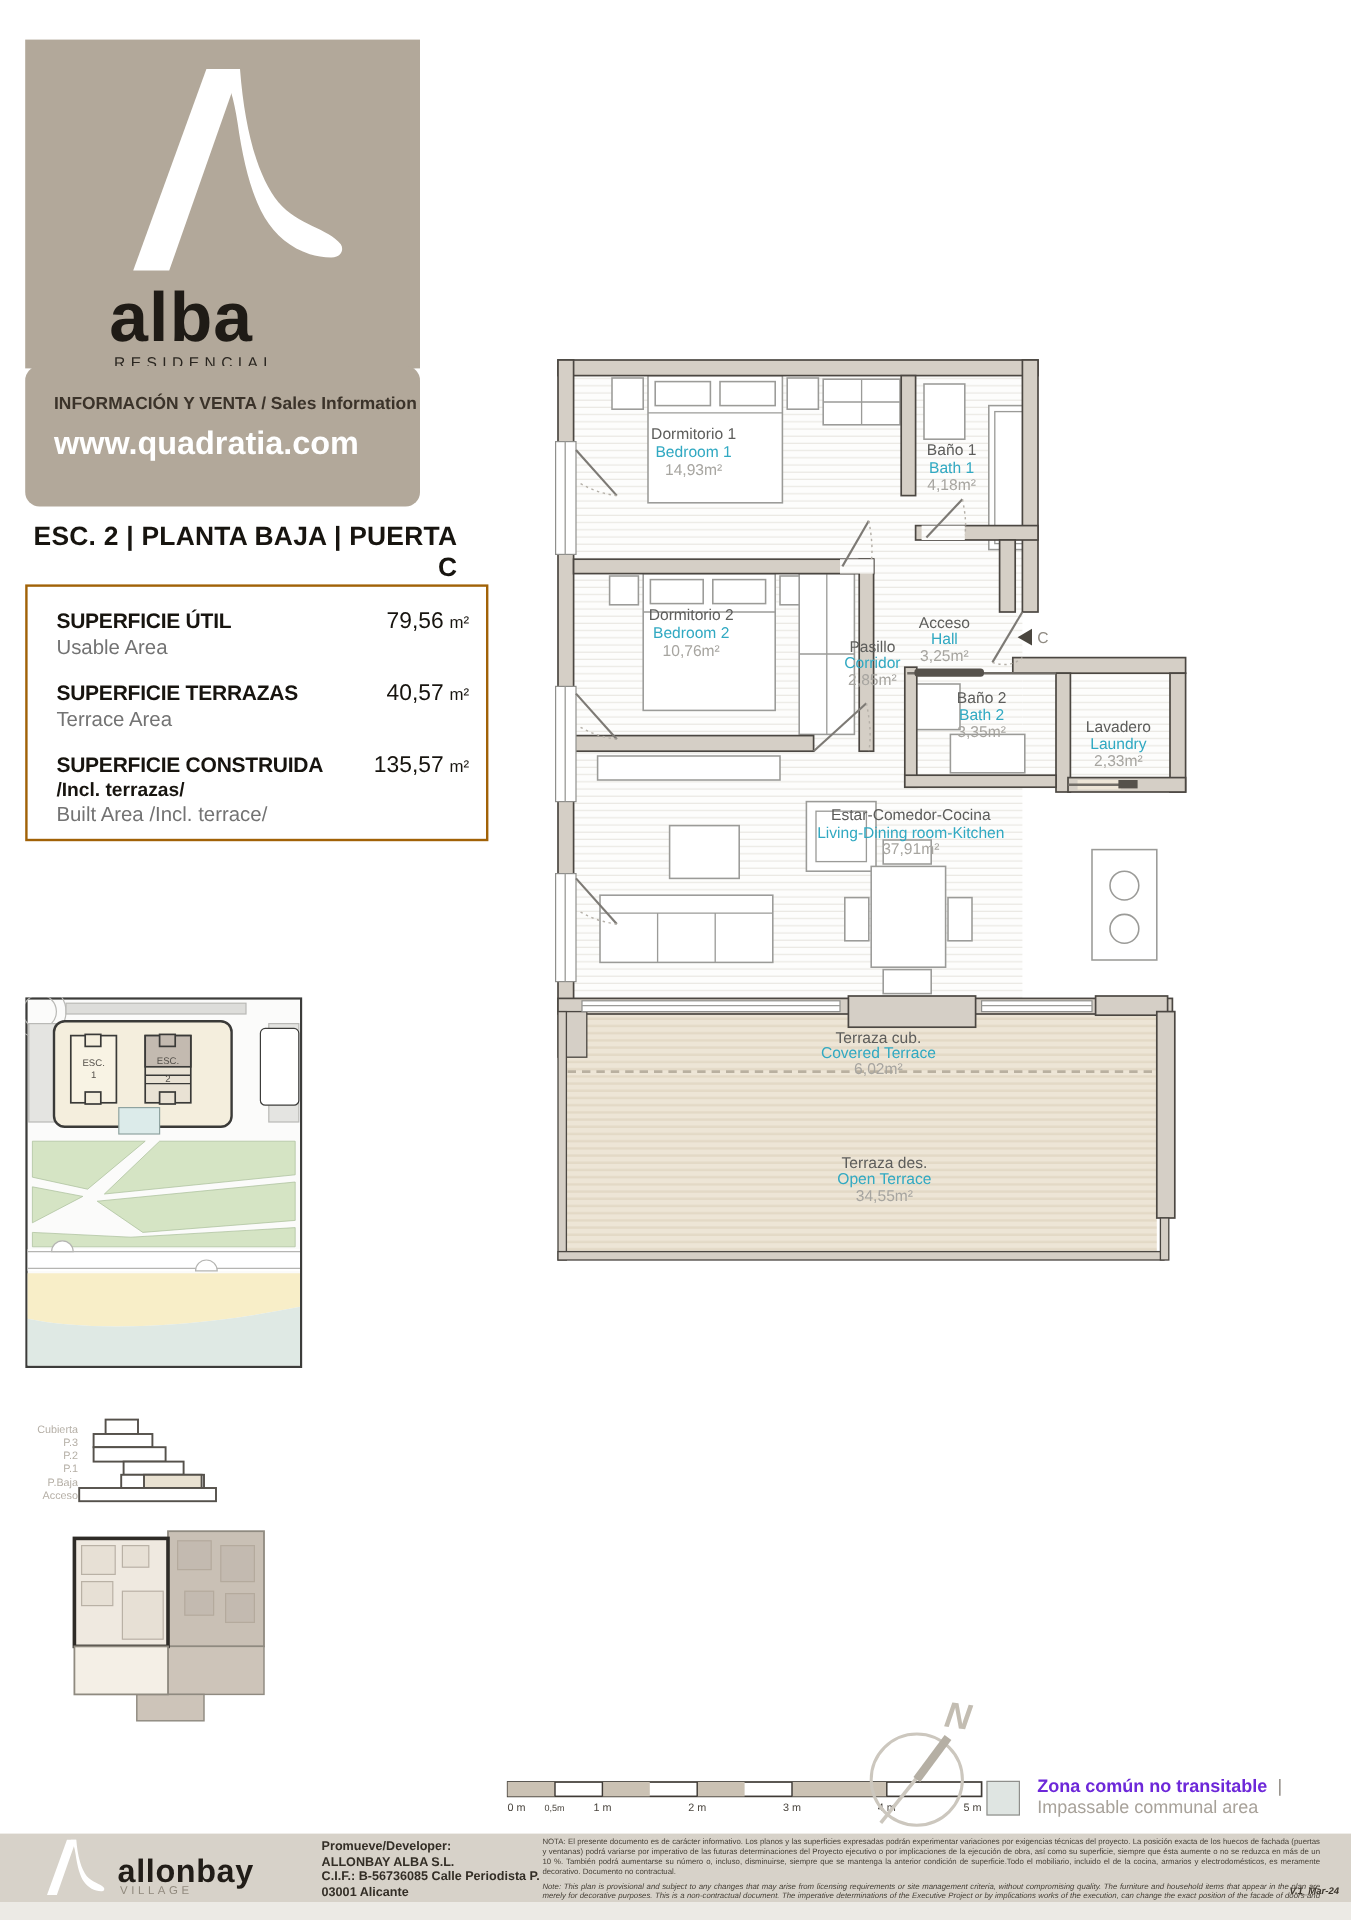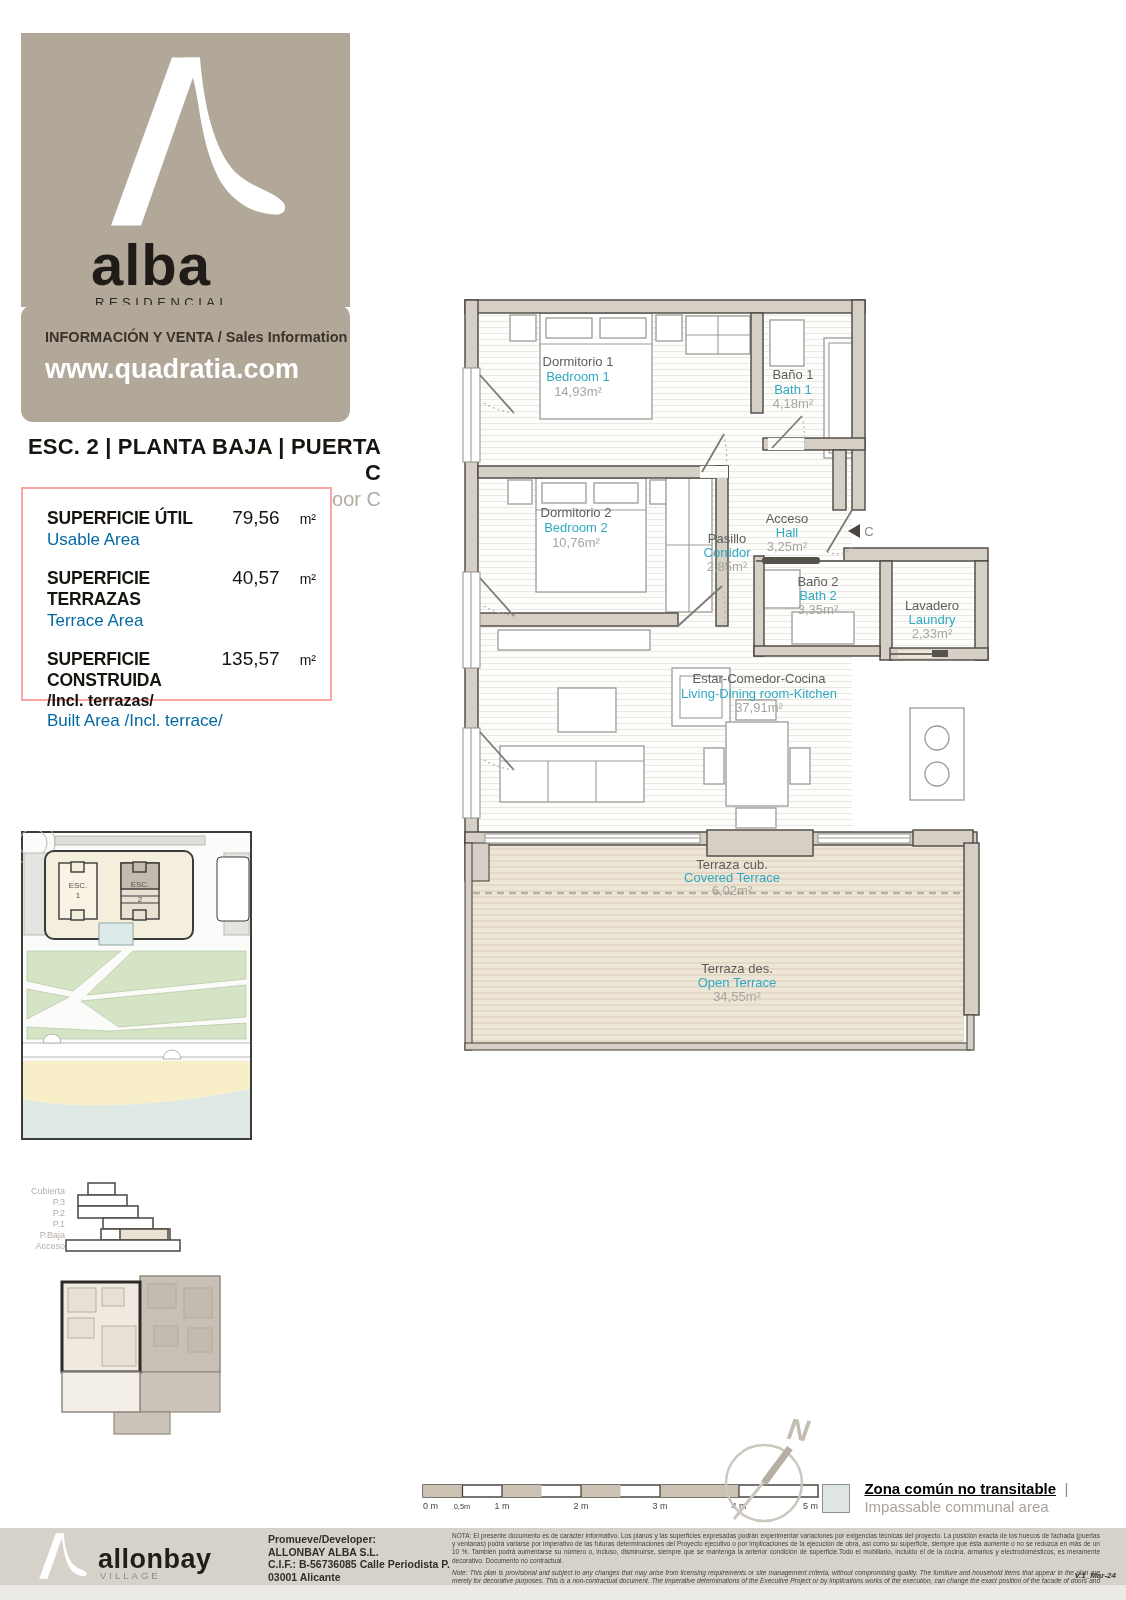--- a/index.html
+++ b/index.html
@@ -19,47 +19,47 @@
   .info-label{font-size:14.5px;font-weight:700;color:#3b332a;margin-bottom:8px;}
   .info-phone{font-size:29px;font-weight:700;color:#ffffff;line-height:1.05;}
   .info-web{font-size:27px;font-weight:700;color:#ffffff;line-height:1.2;}
 
   
   .unit-title{left:21px;top:434px;width:360px;text-align:right;}
   .unit-title h1{margin:0;font-size:22px;font-weight:700;color:#17140f;letter-spacing:0.2px;}
   .unit-title h2{margin:2px 0 0 0;font-size:20px;font-weight:400;color:#b2aca2;}
 
   
-  .areas-box{left:21px;top:487px;width:311px;height:214px;border:2px solid #fca5a5;background:#fff;
+  .areas-box{left:21px;top:487px;width:386px;height:214px;border:2px solid #a16207;background:#fff;
              padding:18px 14px 0 24px;}
   .area-row{margin-bottom:17px;}
   .area-main{display:flex;align-items:baseline;}
   .area-label{font-size:17.5px;font-weight:700;color:#17140f;flex:1;letter-spacing:-0.2px;}
-  .area-value{font-size:19px;color:#17140f;margin-right:20px;}
+  .area-value{font-size:19px;color:#17140f;margin-right:5px;}
   .area-unit{font-size:14px;color:#17140f;}
   .area-extra{font-size:16px;font-weight:700;color:#17140f;margin-top:1px;}
-  .area-sub{font-size:17px;color:#0369a1;margin-top:1px;}
+  .area-sub{font-size:17px;color:#737373;margin-top:1px;}
 
   
   svg text{font-family:"Liberation Sans",sans-serif;}
   .wall{fill:#d5cfc6;stroke:#4b4742;stroke-width:1.4;}
   .thinwall{fill:#d5cfc6;stroke:#4b4742;stroke-width:1.1;}
   .f{fill:#ffffff;stroke:#9b9b98;stroke-width:1.3;}
   .fl{stroke:#9b9b98;stroke-width:1.1;fill:none;}
   .leaf{stroke:#7d7a75;stroke-width:1.8;fill:none;}
   .dot{stroke:#b5b0a8;stroke-width:1.2;fill:none;stroke-dasharray:2 3;}
   .win{fill:#ffffff;stroke:#8f8f8c;stroke-width:1;}
   .lbl-es{fill:#5d5d5b;font-size:13px;}
   .lbl-en{fill:#31a9c2;font-size:13px;}
   .lbl-ar{fill:#a7a5a0;font-size:13px;}
 
   
   .legend{left:822px;top:1480px;display:flex;align-items:center;gap:14px;}
   .legend-swatch{width:42px;height:29px;background:#dfe5e2;border:1px solid #8f8f8c;}
-  .legend-es{font-size:15px;font-weight:700;color:#000000;text-decoration:underline;}
+  .legend-es{font-size:15px;font-weight:700;color:#6d28d9;}
   .legend-sep{font-size:15px;color:#8f8a82;margin:0 4px;}
   .legend-en{font-size:15px;color:#a8a29a;}
 
   
   .footer-bar{left:0;top:1528px;width:1126px;height:57px;background:#d7d2c9;}
   .footer-strip{left:0;top:1585px;width:1126px;height:15px;background:#eceae5;}
   .footer-brandname{position:absolute;left:98px;top:16px;font-size:27px;font-weight:700;
        color:#211d18;letter-spacing:0.5px;}
   .footer-brandsub{position:absolute;left:100px;top:42px;font-size:9.5px;letter-spacing:3px;color:#918a7e;}
   .dev-block{position:absolute;left:268px;top:5px;font-size:10.5px;font-weight:700;

